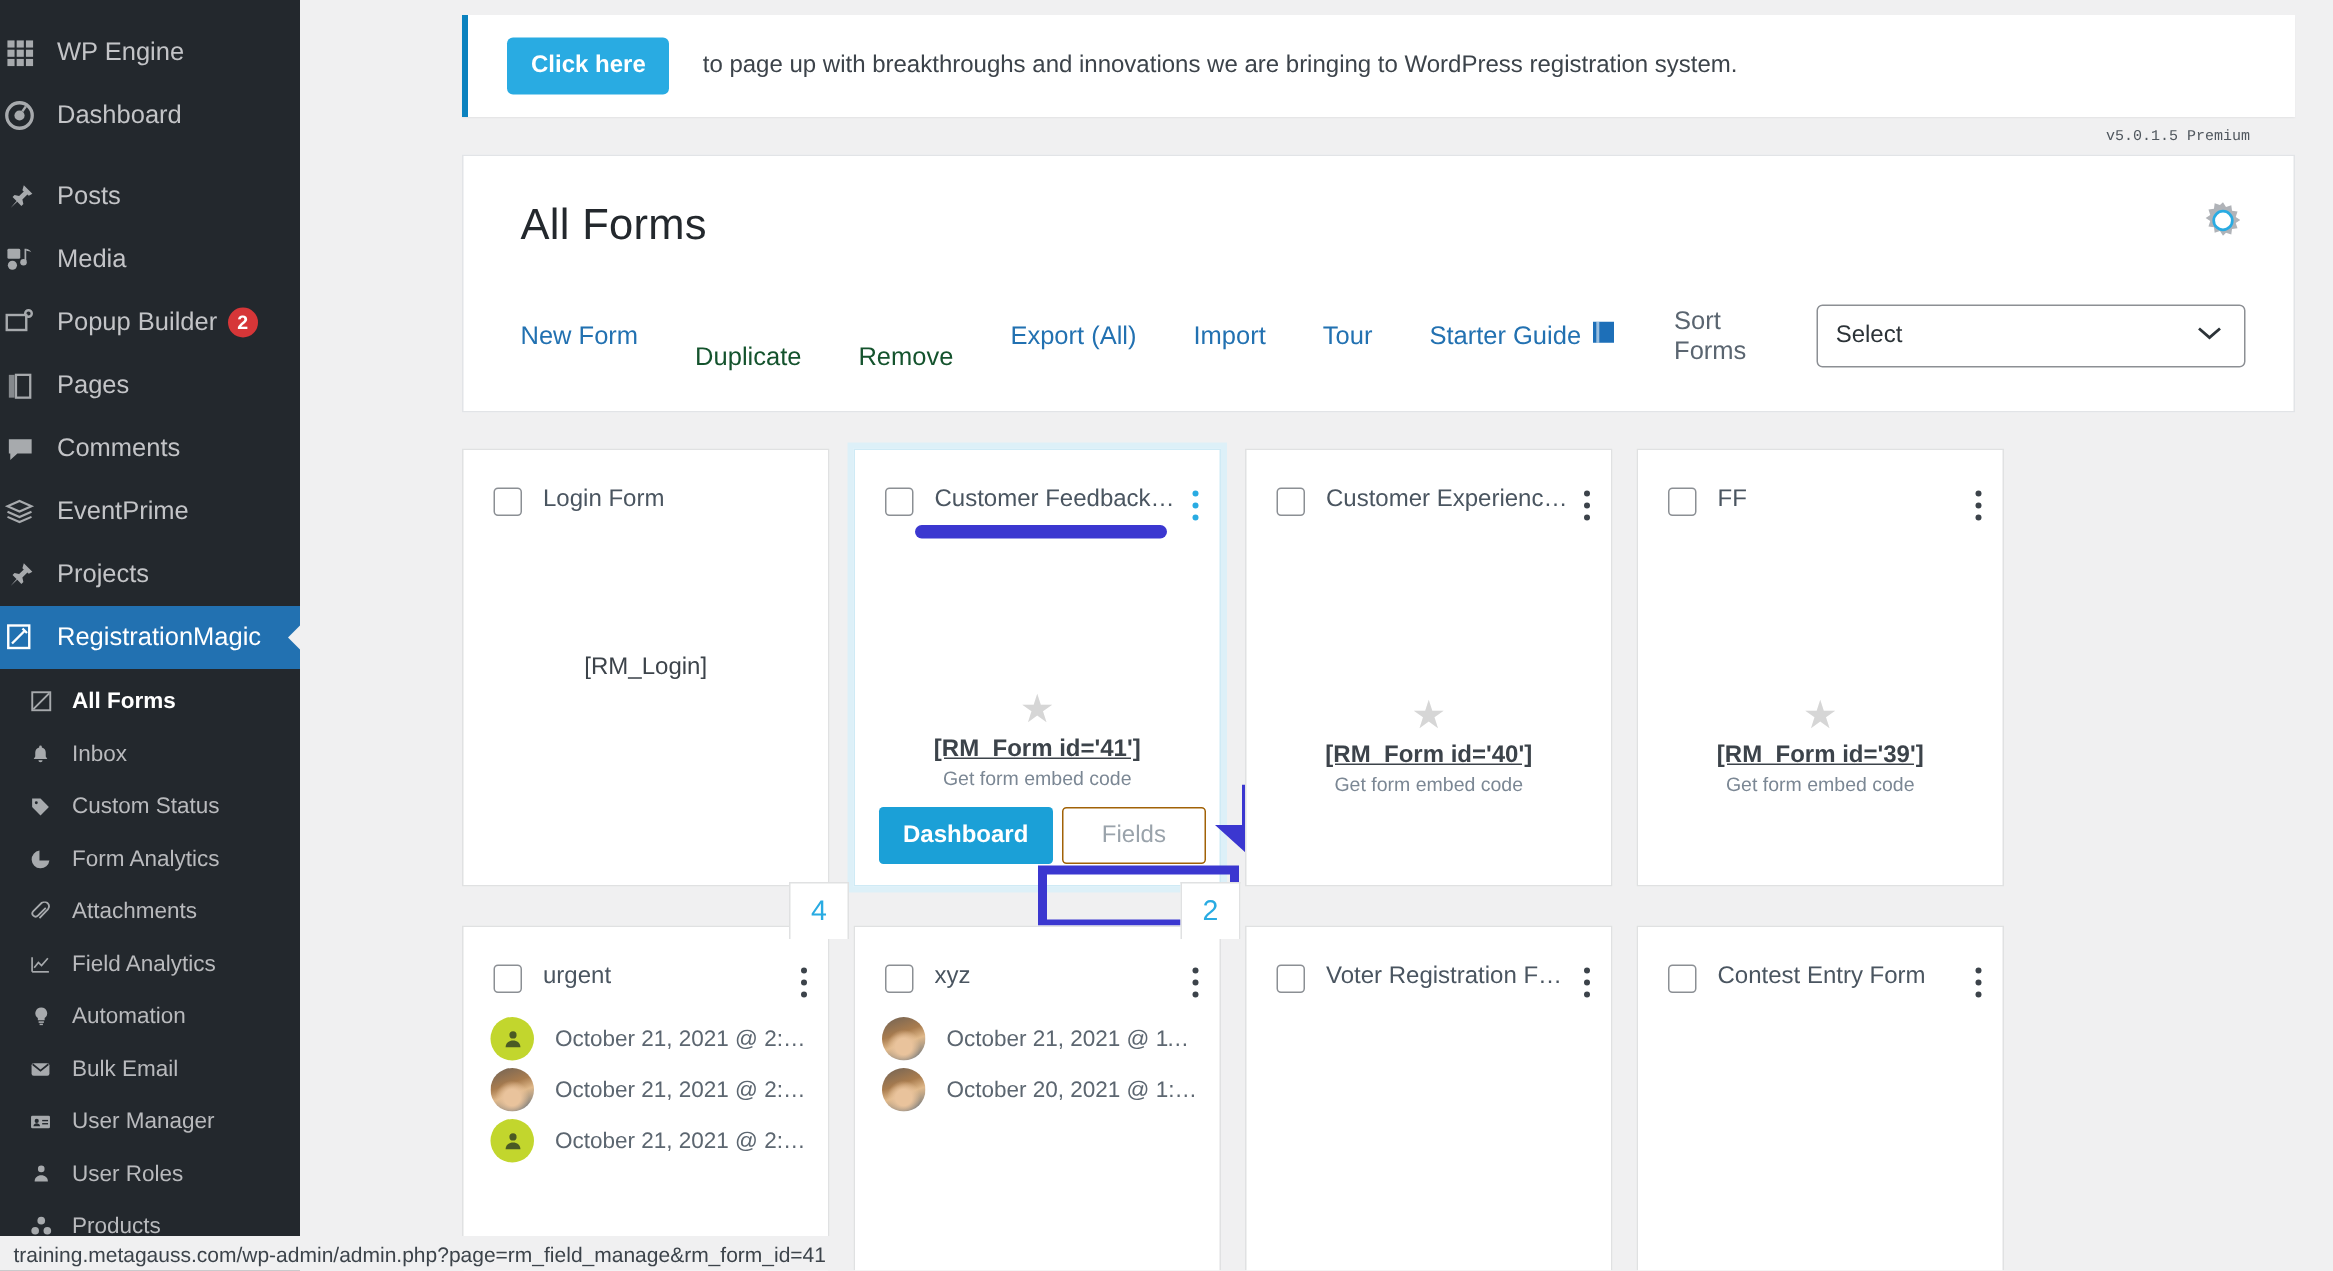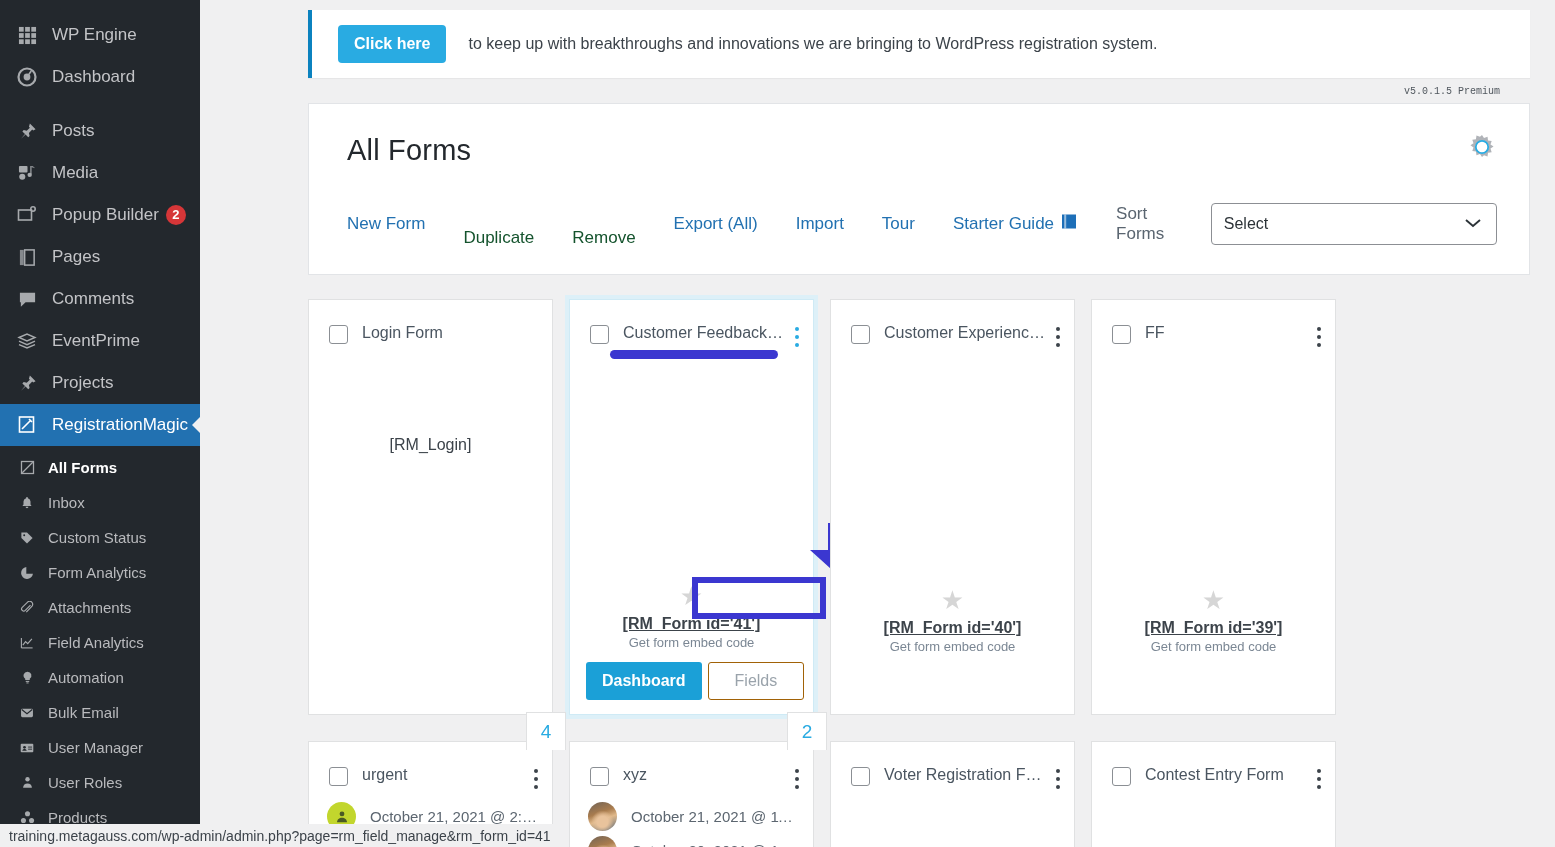--- a/index.html
+++ b/index.html
@@ -16,21 +16,21 @@
     position: absolute; left: 0; top: 0;
     width: 200px; height: 847px;
     background: #23282d;
     color: #b4b9be;
     overflow: hidden;
   }
   .menu-top { padding-top: 14px; }
   .menu-item {
     display: flex; align-items: center;
     height: 42px;
-    padding-left: 14px;
+    padding-left: 0;
     font-size: 17px;
     color: #c3c4c7;
     white-space: nowrap;
     position: relative;
   }
   .menu-item .ico {
     width: 26px; height: 22px;
     margin-right: 12px;
     display: inline-flex; align-items: center; justify-content: center;
     color: #a7aaad;
@@ -176,21 +176,21 @@
 
   
   .grid {
     margin: 24px 25px 0 108px;
     display: flex;
     flex-wrap: wrap;
     gap: 14px 16px;
   }
   .form-card {
     width: 245px;
-    height: 416px;
+    height: 292px;
     background: #fff;
     border: 1px solid #e0e1e2;
     position: relative;
   }
   .form-card.selected {
     border: 1px solid #cfeaf5;
     box-shadow: 0 0 0 4px #ddf0f8;
   }
   .card-top {
     display: flex;
@@ -595,21 +595,21 @@
       </div>
 
     </div>
   </div>
 </div>
 
 <div id="main">
 
   <div class="notice">
     <button class="btn-clickhere">Click here</button>
-    <span class="notice-text">to keep up with breakthroughs and innovations we are bringing to WordPress registration system.</span>
+    <span class="notice-text">to page up with breakthroughs and innovations we are bringing to WordPress registration system.</span>
   </div>
 
   <div class="version">v5.0.1.5 Premium</div>
 
   <div class="header-card">
     <div class="page-title">All Forms</div>
 
     <span class="gear-btn">
       <svg width="34" height="34" viewBox="0 0 34 34" fill="none">
         <g fill="#b0b3b8">

